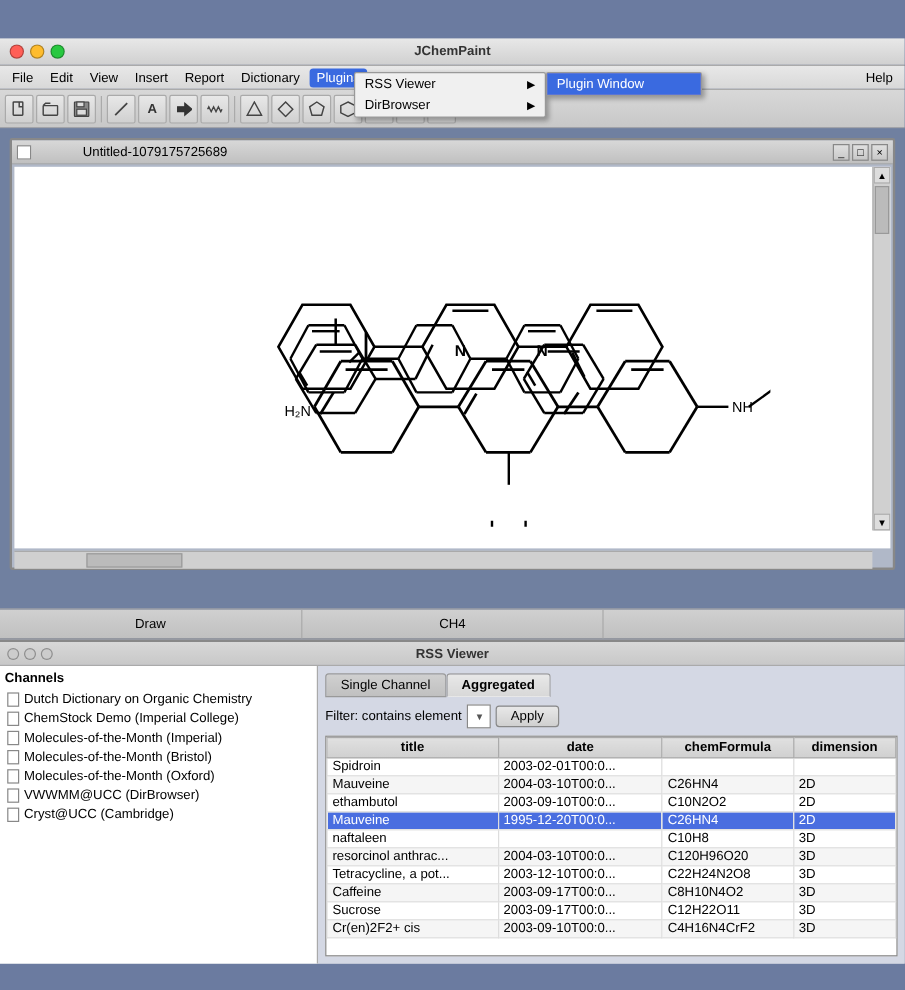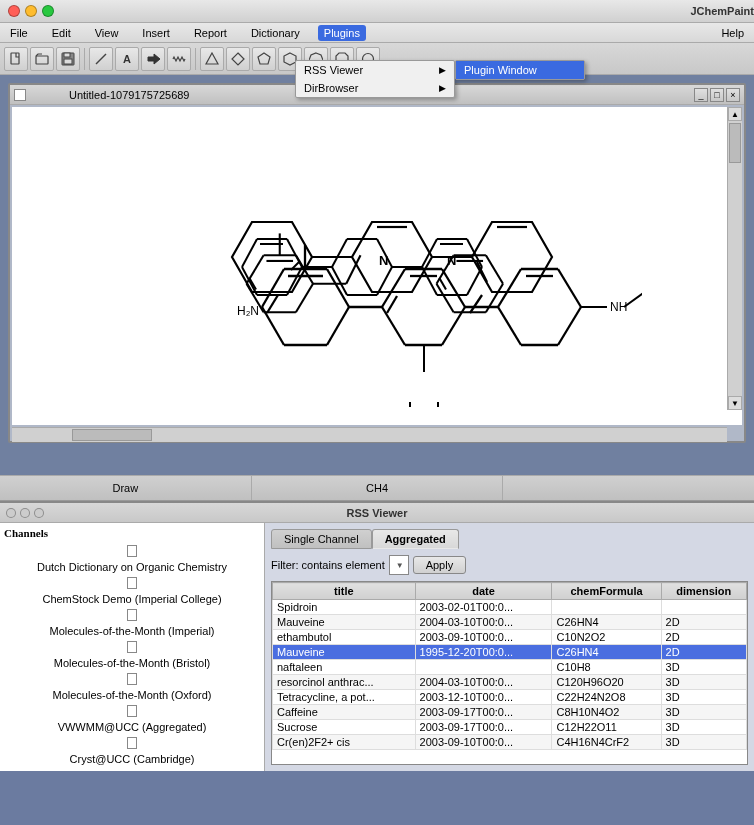--- a/index.html
+++ b/index.html
@@ -11,23 +11,24 @@
       height: 825px;
       overflow: hidden;
     }
 
     
     .title-bar {
       background: linear-gradient(to bottom, #e8e8e8, #d0d0d0);
       height: 23px;
       display: flex;
       align-items: center;
-      justify-content: flex-end;
+      justify-content: center;
       border-bottom: 1px solid #aaa;
       position: relative;
+      margin-top: 32px;
     }
     .title-bar-buttons {
       position: absolute;
       left: 8px;
       display: flex;
       gap: 5px;
       align-items: center;
     }
     .tb-btn {
       width: 12px;
@@ -45,21 +46,21 @@
     }
 
     
     .menu-bar {
       background: linear-gradient(to bottom, #e8e8e8, #d8d8d8);
       height: 20px;
       display: flex;
       align-items: center;
       padding: 0 4px;
       border-bottom: 1px solid #aaa;
-      gap: 12px;
+      gap: 2px;
     }
     .menu-item {
       padding: 2px 6px;
       font-size: 11px;
       cursor: pointer;
       border-radius: 3px;
       color: #000;
     }
     .menu-item.active-open {
       background: #3a6ae0;
@@ -317,31 +318,29 @@
       width: 265px;
       background: white;
       border-right: 1px solid #aaa;
       padding: 4px;
     }
     .channels-header {
       font-size: 11px;
       font-weight: bold;
       margin-bottom: 4px;
       color: #000;
-      font-family: Liberation Serif, serif;
     }
     .channel-item {
       display: flex;
       align-items: center;
       gap: 4px;
       padding: 2px 2px;
       font-size: 11px;
       cursor: pointer;
       color: #000;
-      flex-direction: column;
     }
     .channel-item .doc-icon-sm {
       width: 10px;
       height: 12px;
       background: white;
       border: 1px solid #888;
       flex-shrink: 0;
     }
 
     
@@ -786,21 +785,21 @@
       <div class="channel-item">
         <div class="doc-icon-sm"></div>
         <span>Molecules-of-the-Month (Bristol)</span>
       </div>
       <div class="channel-item">
         <div class="doc-icon-sm"></div>
         <span>Molecules-of-the-Month (Oxford)</span>
       </div>
       <div class="channel-item">
         <div class="doc-icon-sm"></div>
-        <span>VWWMM@UCC (Aggregated)</span>
+        <span>VWWMM@UCC (DirBrowser)</span>
       </div>
       <div class="channel-item">
         <div class="doc-icon-sm"></div>
         <span>Cryst@UCC (Cambridge)</span>
       </div>
     </div>
 
     <div class="rss-main">
 
       <div class="rss-tabs-row">

